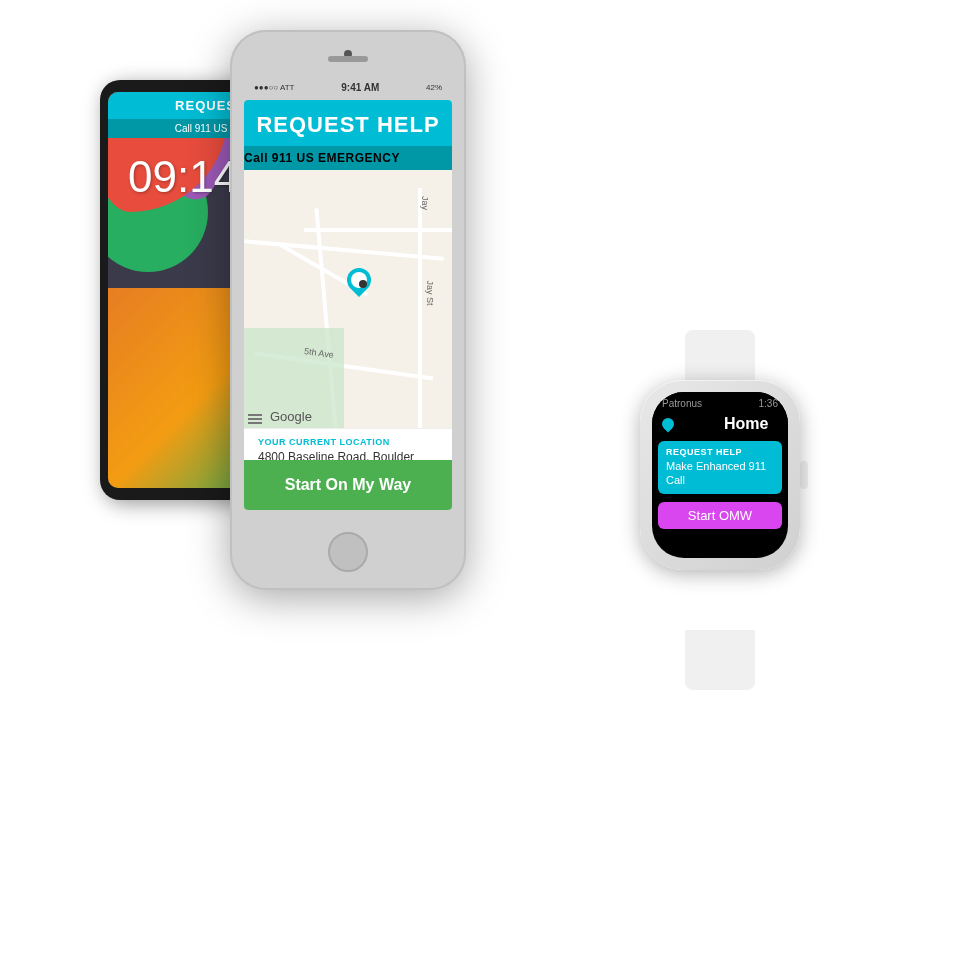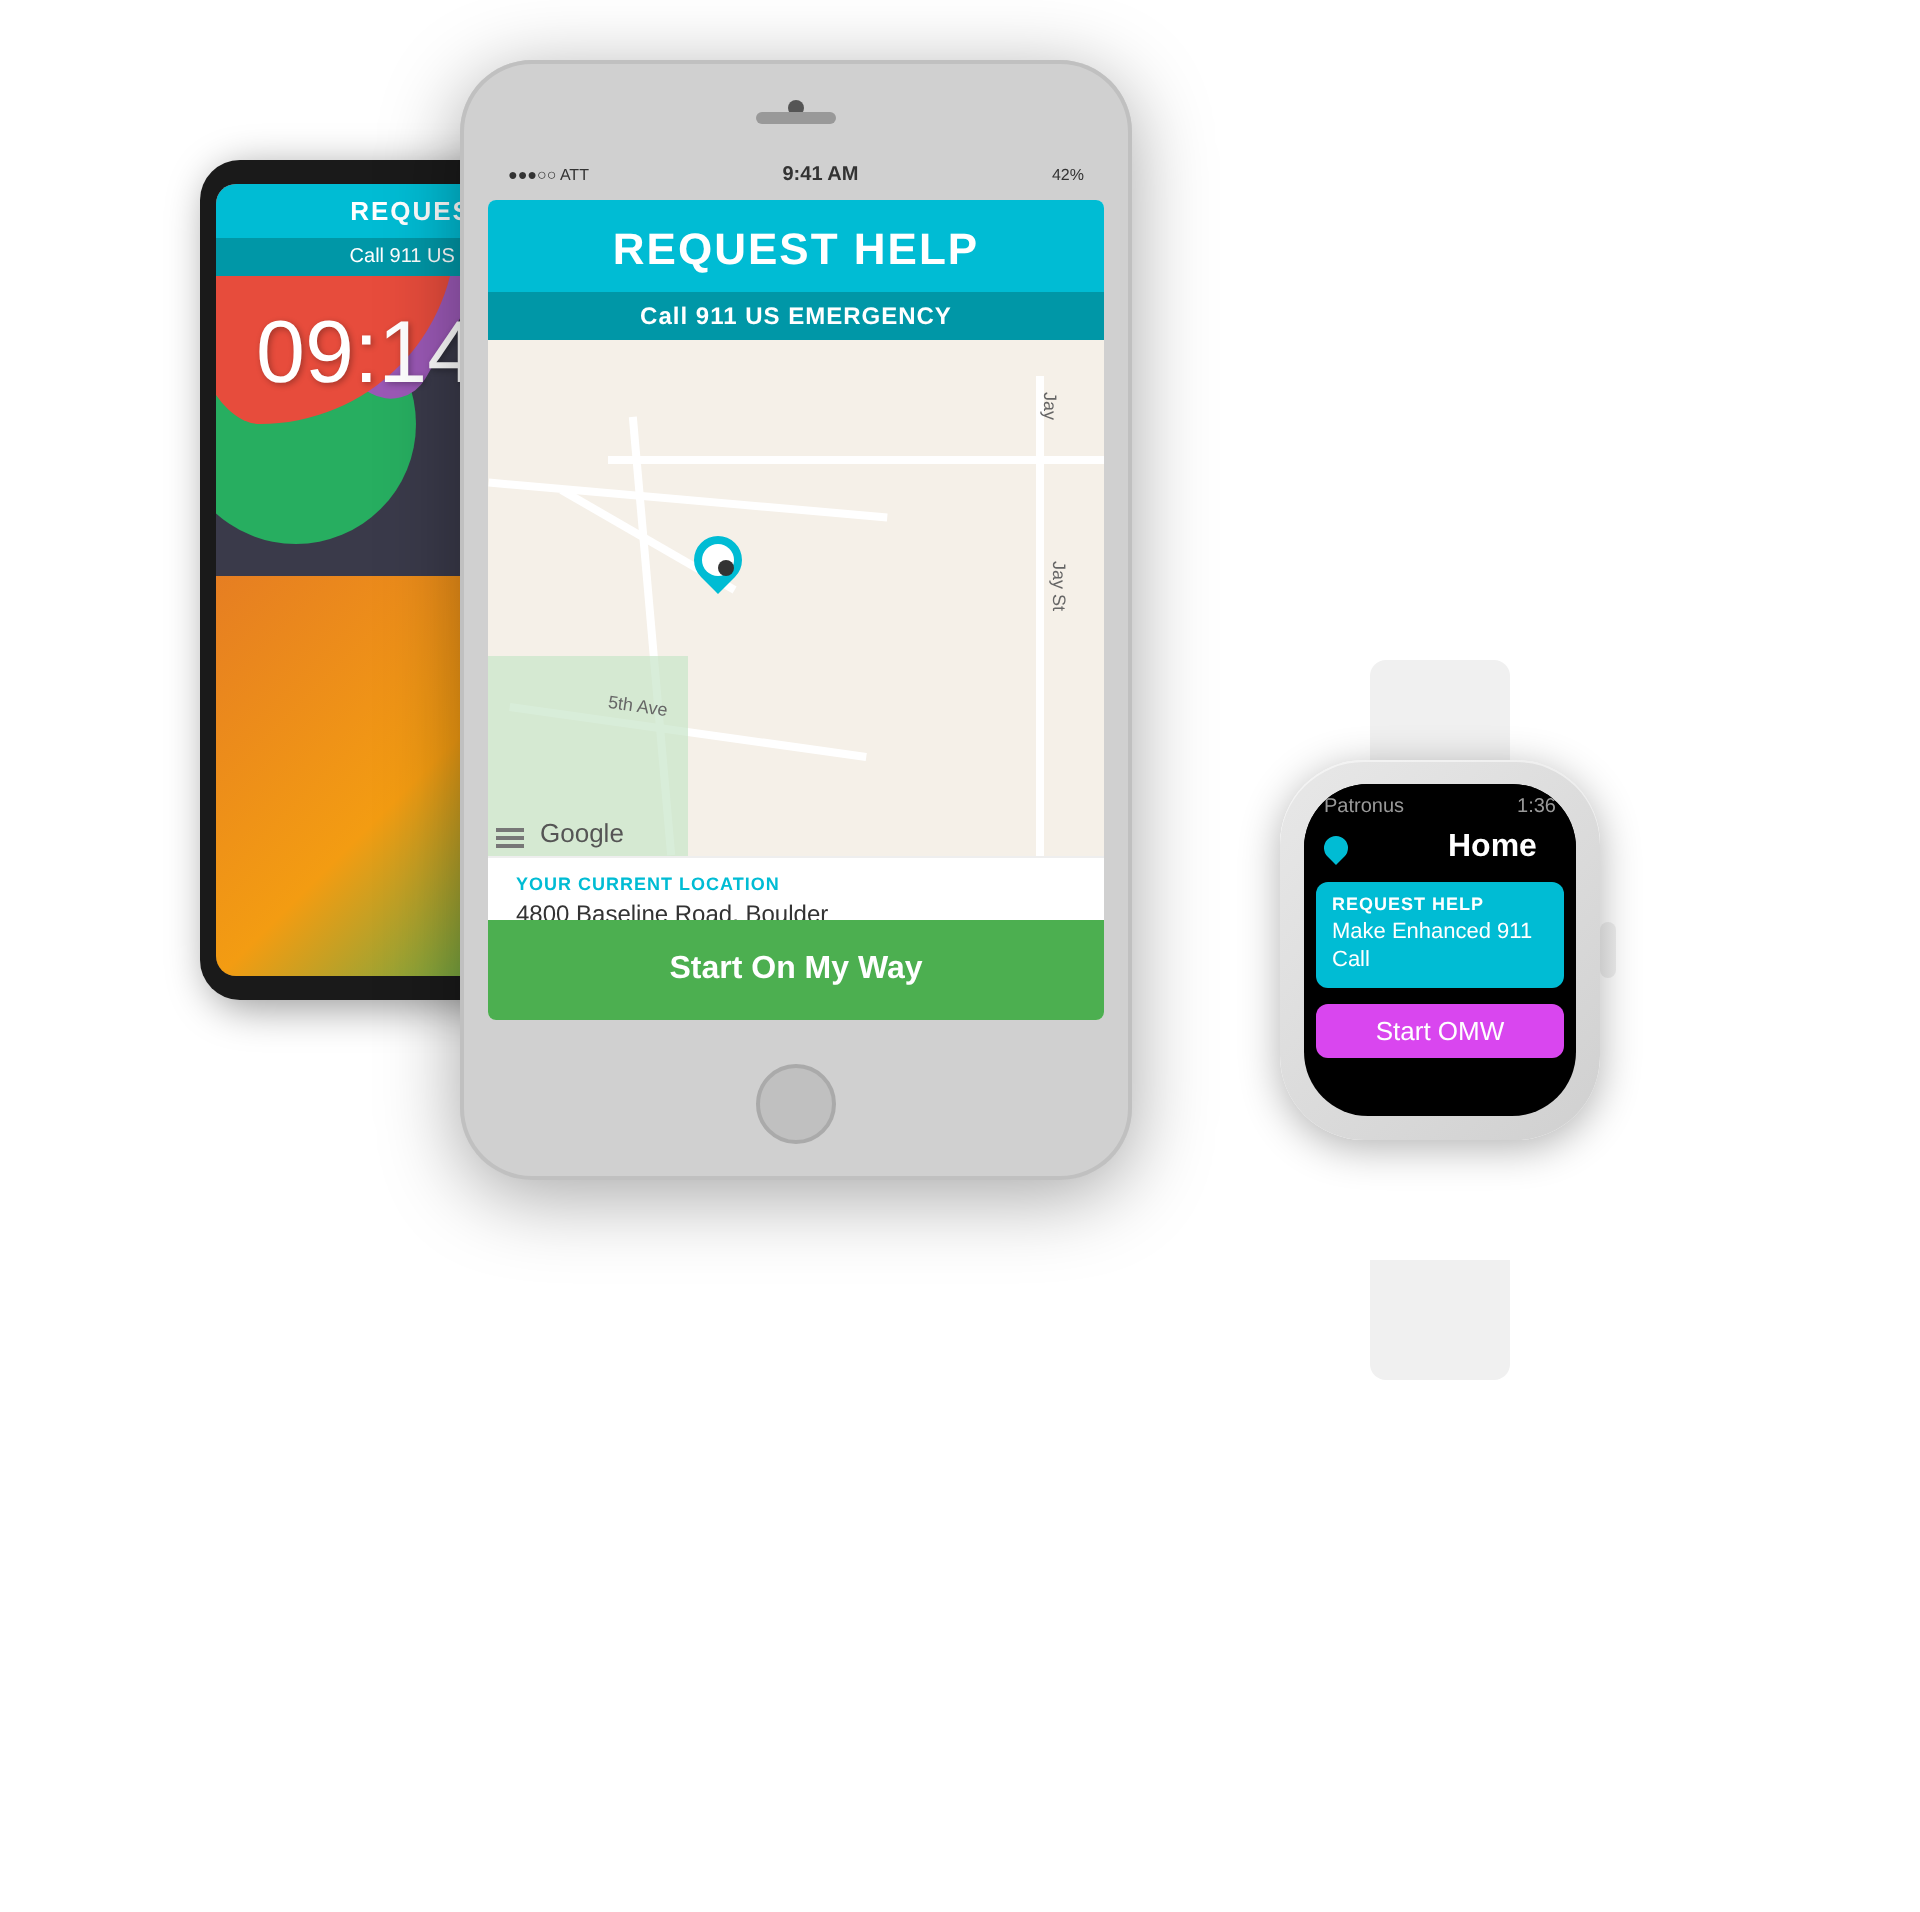--- a/index.html
+++ b/index.html
@@ -138,21 +138,21 @@
       font-size: 10px;
       padding: 4px 10px;
       text-align: center;
     }
 
     
     .iphone {
       position: absolute;
       left: 230px;
       top: 30px;
-      width: 336px;
+      width: 236px;
       height: 560px;
       background: #d0d0d0;
       border-radius: 36px;
       z-index: 3;
       box-shadow: 0 8px 40px rgba(0,0,0,0.35), inset 0 0 0 2px #c0c0c0;
     }
 
     .iphone-screen {
       position: absolute;
       top: 70px;
@@ -232,22 +232,22 @@
       color: white;
       text-align: center;
       font-weight: 800;
       font-size: 22px;
       letter-spacing: 1px;
       padding: 12px 0 8px;
     }
 
     .app-call-911 {
       background: #0097a7;
-      color: #ffffff;
-      text-align: center;
+      color: #000000;
+      text-align: left;
       font-size: 12px;
       font-weight: 600;
       letter-spacing: 0.5px;
       padding: 5px 0;
     }
 
     .map-area {
       position: absolute;
       top: 68px;
       left: 0;

